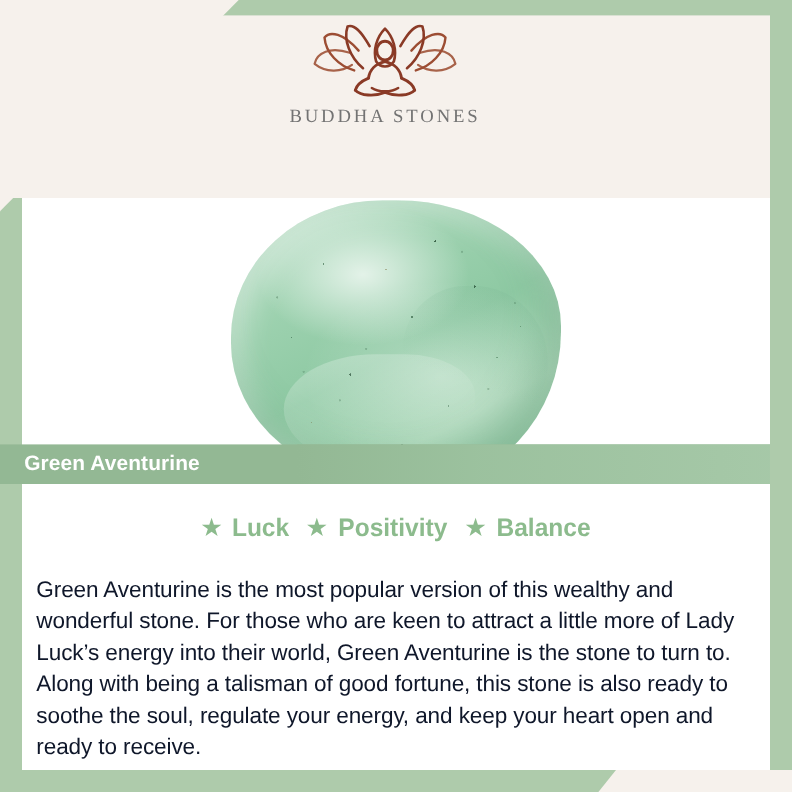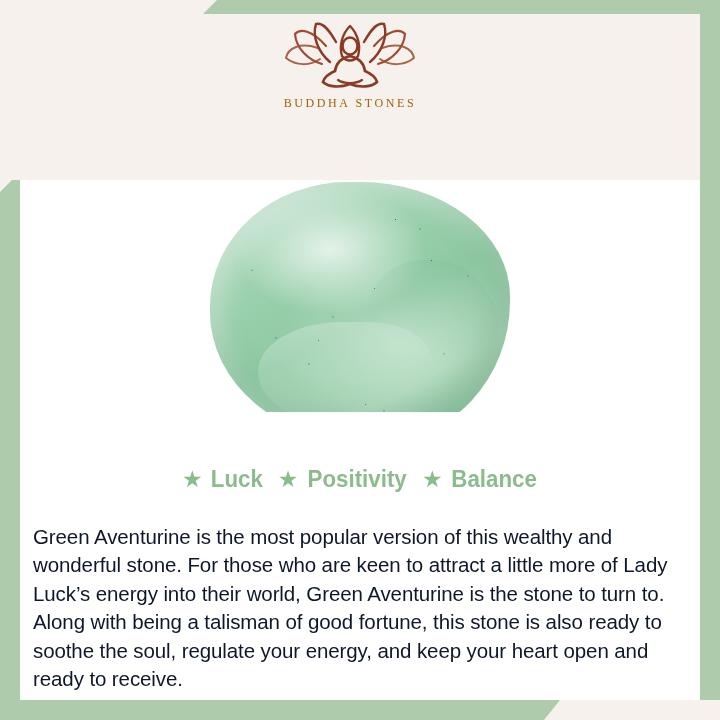--- a/index.html
+++ b/index.html
@@ -91,23 +91,23 @@
   .logo-mark {
     display: block;
     margin: 0 auto;
     width: 168px;
     height: 74px;
   }
   .logo-wordmark {
     display: block;
     margin-top: 4px;
     font-family: "Liberation Serif", serif;
-    font-size: 12px;
+    font-size: 17px;
     letter-spacing: 2.6px;
-    color: #a16207;
+    color: #737373;
     font-weight: 400;
   }
 
   
   .title-banner {
     position: absolute;
     left: 138px;
     top: 129px;
     width: 444px;
     height: 50px;
@@ -339,20 +339,24 @@
 
   <div class="photo-area">
     <div class="stone">
       <div class="stone-facet-a"></div>
       <div class="stone-facet-b"></div>
       <div class="speckles"></div>
       <div class="speckles-fine"></div>
     </div>
   </div>
 
+  <div class="name-banner">
+    <div class="stone-tint"></div>
+    <span class="name-text">Green Aventurine</span>
+  </div>
 
   <div class="benefits-row">
     <div class="benefit">
       <span class="benefit-star">★</span>
       <span class="benefit-label">Luck</span>
     </div>
     <div class="benefit">
       <span class="benefit-star">★</span>
       <span class="benefit-label">Positivity</span>
     </div>

